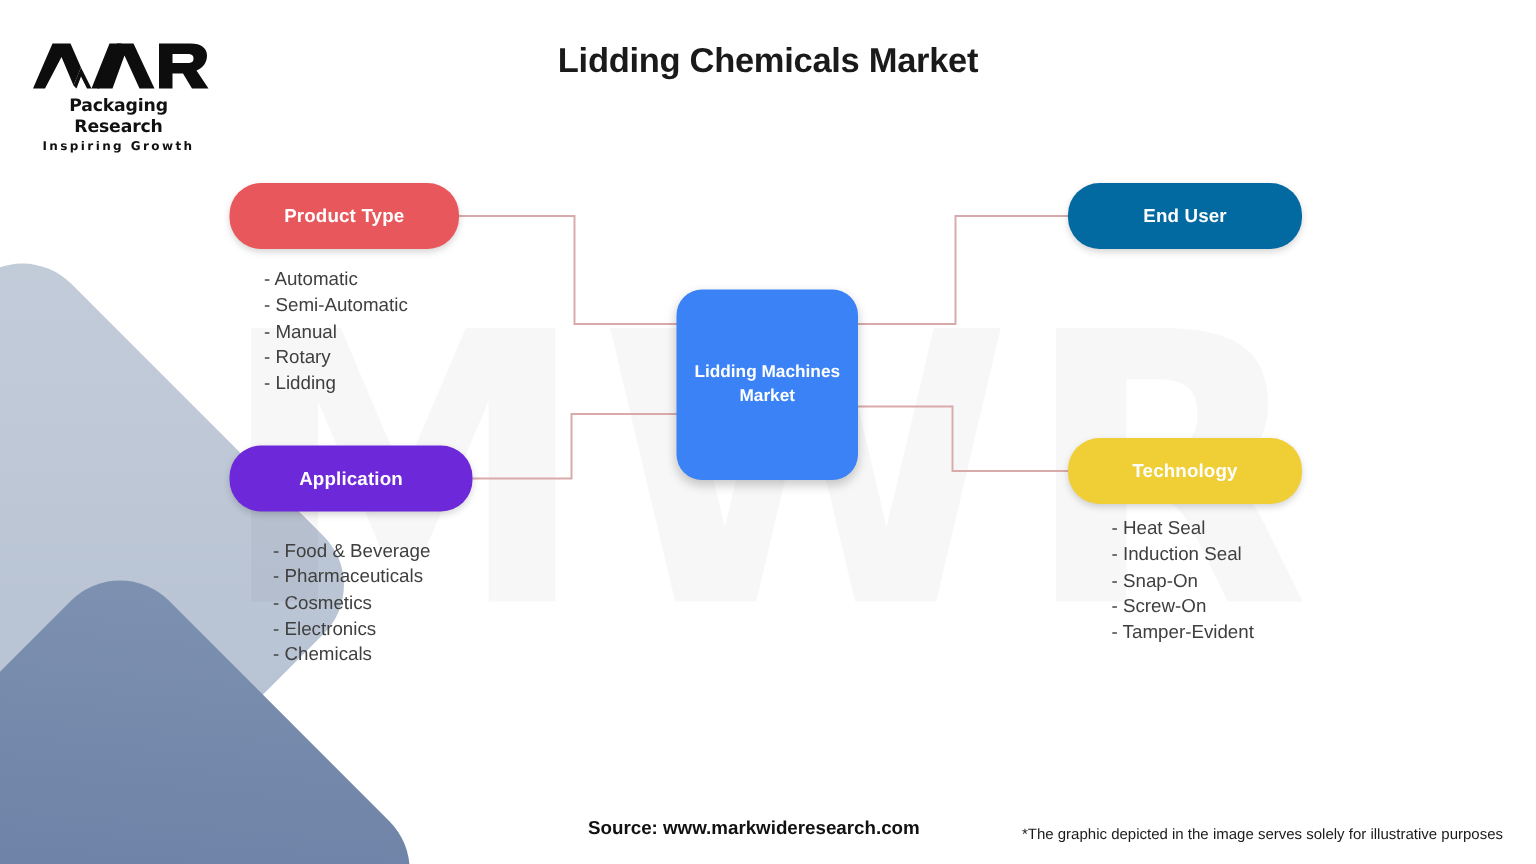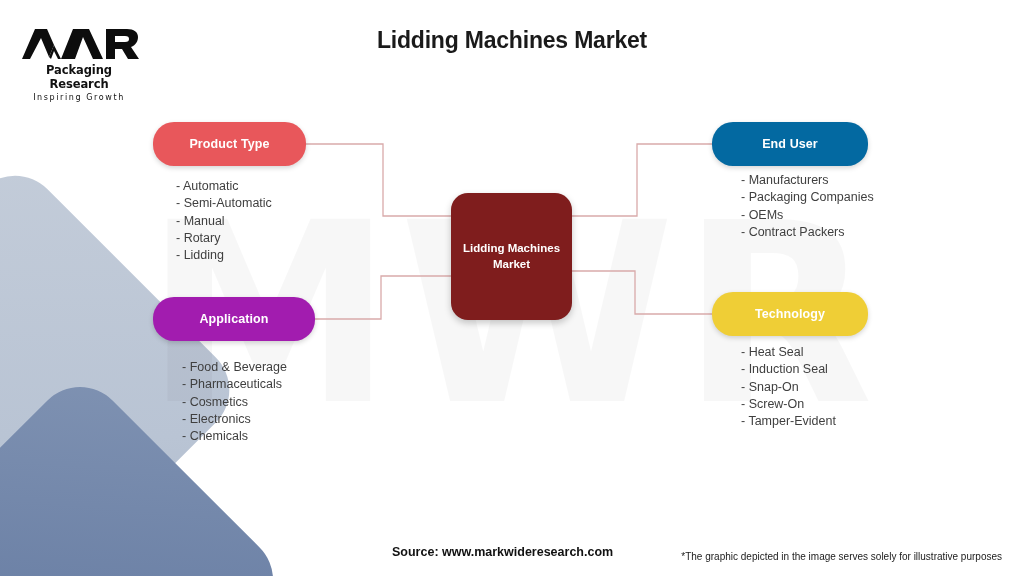--- a/index.html
+++ b/index.html
@@ -53,21 +53,21 @@
   
   .logo { position: absolute; left: 18px; top: 26px; width: 122px; }
   .logo-mark { display: block; }
   .logo-name {
     font-family: "DejaVu Sans", sans-serif;
     font-size: 11.5px; font-weight: 700; color: #111;
     text-align: center; letter-spacing: -0.1px; margin-top: 1px;
   }
   .logo-tag {
     font-family: "DejaVu Sans", sans-serif;
-    font-size: 8px; font-weight: 400; color: #111;
+    font-size: 8px; font-weight: 700; color: #111;
     text-align: center; letter-spacing: 1.6px; margin-top: 2px;
   }
 
   
   .title {
     position: absolute; left: 0; top: 27px; width: 1024px;
     text-align: center;
     font-size: 23px; font-weight: 700; color: #1a1a1a;
     letter-spacing: -0.2px;
   }
@@ -79,28 +79,28 @@
   .node {
     position: absolute;
     display: flex; align-items: center; justify-content: center;
     border-radius: 21px;
     box-shadow: 0 2px 5px rgba(0,0,0,0.17);
     color: #ffffff;
     font-size: 12.5px; font-weight: 700;
     letter-spacing: 0.1px;
   }
   .node-product   { left: 153px; top: 122px;  width: 153px; height: 44px; background: #e8575b; }
-  .node-application { left: 153px; top: 297px; width: 162px; height: 44px; background: #a21caf; }
+  .node-application { left: 153px; top: 297px; width: 162px; height: 44px; background: #6d28d9; }
   .node-enduser   { left: 712px; top: 122px;  width: 156px; height: 44px; background: #0369a1; }
   .node-technology { left: 712px; top: 292px; width: 156px; height: 44px; background: #efce36; }
 
   .node-center {
     position: absolute;
     left: 451px; top: 193px; width: 121px; height: 127px;
-    background: #7f1d1d;
+    background: #3b82f6;
     border-radius: 17px;
     box-shadow: 0 3px 7px rgba(0,0,0,0.22);
     display: flex; align-items: center; justify-content: center;
     text-align: center;
     color: #ffffff; font-size: 11.5px; font-weight: 700; line-height: 1.35;
   }
 
   
   .bullets {
     position: absolute;
@@ -144,21 +144,21 @@
         <path d="M4 33 L17 3 L29 3 L36 19 L31 31 L23 12 L12 33 Z"></path>
         <path d="M31 31 L36 19 L43 33 L55 3 L63 3 L48 33 L40 33 L36 25 L33 33 Z"></path>
         <path d="M47 33 L60 3 L71 3 L85 33 L75 33 L65 11 L57 33 Z"></path>
         <path d="M88 3 L88 33 L97 33 L97 23 L104 23 L110 33 L121 33 L113 21 C118 19 120 15 120 11 C120 6 116 3 109 3 Z M97 10 L107 10 C110 10 111 11 111 13 C111 15 110 16 107 16 L97 16 Z"></path>
       </g>
     </svg>
     <div class="logo-name">Packaging Research</div>
     <div class="logo-tag">Inspiring Growth</div>
   </div>
 
-  <div class="title">Lidding Machines Market</div>
+  <div class="title">Lidding Chemicals Market</div>
 
   <svg class="connectors" viewBox="0 0 1024 576">
     <g fill="none" stroke="#d9aaaa" stroke-width="1.3">
       <polyline points="306,144 383,144 383,216 458,216"></polyline>
       <polyline points="712,144 637,144 637,216 566,216"></polyline>
       <polyline points="315,319 381,319 381,276 458,276"></polyline>
       <polyline points="712,314 635,314 635,271 566,271"></polyline>
     </g>
   </svg>
 
@@ -187,26 +187,20 @@
     <span class="bullet-item">- Food &amp; Beverage</span>
     <span class="bullet-item">- Pharmaceuticals</span>
     <span class="bullet-item">- Cosmetics</span>
     <span class="bullet-item">- Electronics</span>
     <span class="bullet-item">- Chemicals</span>
   </div>
 
   <div class="node node-enduser">
     <span>End User</span>
   </div>
-  <div class="bullets list-enduser">
-    <span class="bullet-item">- Manufacturers</span>
-    <span class="bullet-item">- Packaging Companies</span>
-    <span class="bullet-item">- OEMs</span>
-    <span class="bullet-item">- Contract Packers</span>
-  </div>
 
   <div class="node node-technology">
     <span>Technology</span>
   </div>
   <div class="bullets list-technology">
     <span class="bullet-item">- Heat Seal</span>
     <span class="bullet-item">- Induction Seal</span>
     <span class="bullet-item">- Snap-On</span>
     <span class="bullet-item">- Screw-On</span>
     <span class="bullet-item">- Tamper-Evident</span>

